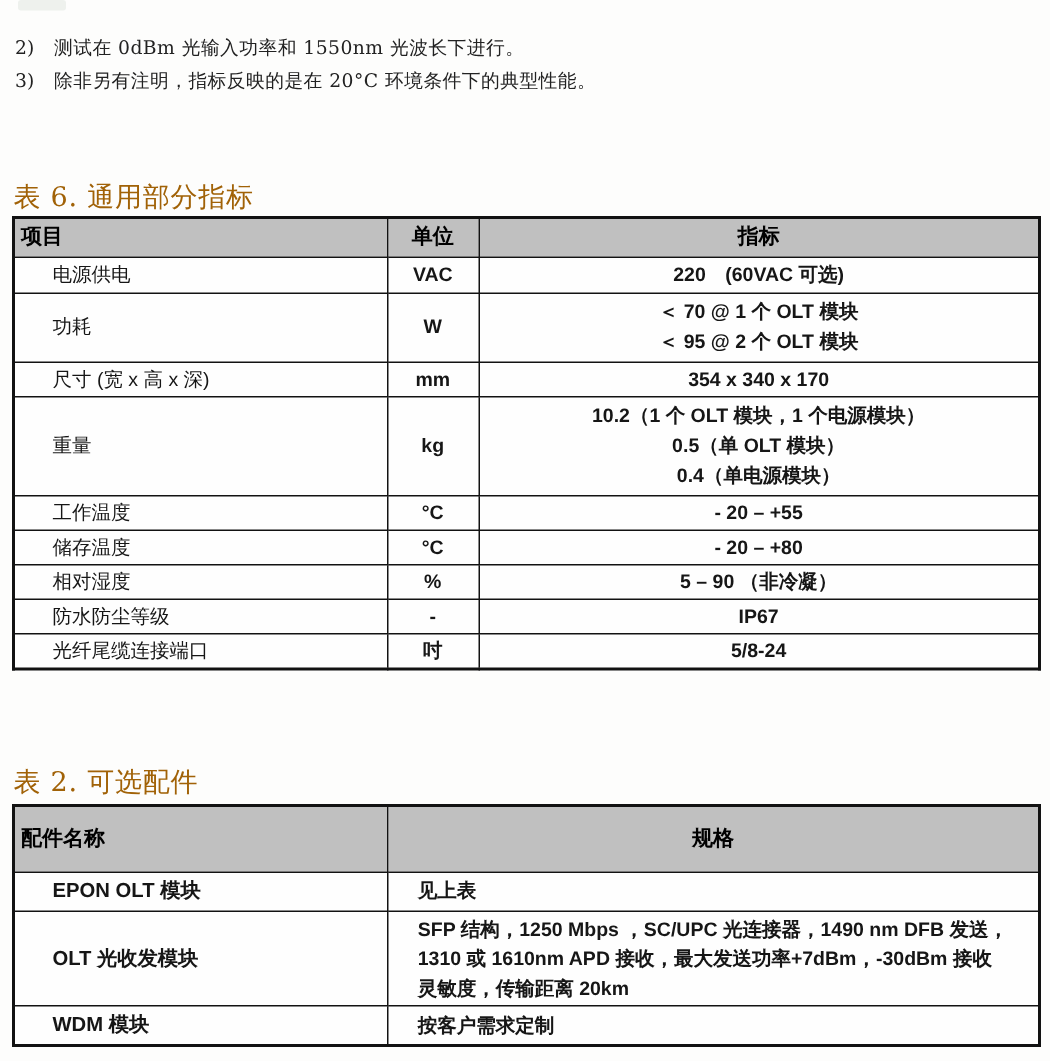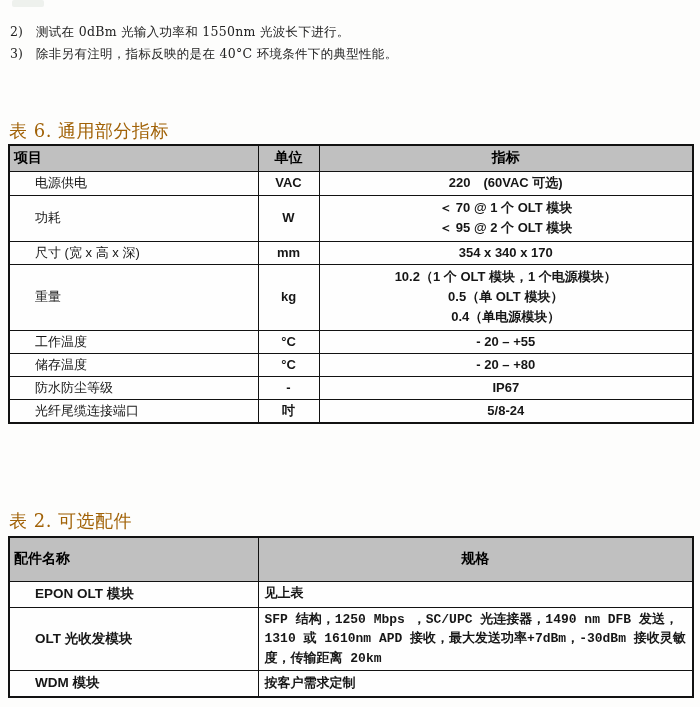--- a/index.html
+++ b/index.html
@@ -54,21 +54,21 @@
     height: 26px; padding: 2px 4px; text-align: center; color: #000;
   }
   th.left { text-align: left; }
   #table7 th { height: 44px; }
 
   td { font-size: 13px; padding: 1px 4px; line-height: 20px; }
   td.item { text-align: left; font-weight: normal; padding-left: 25px; }
   td.unit { text-align: center; font-weight: bold; }
   td.spec-val { text-align: center; font-weight: bold; white-space: pre-line; }
   #table7 td.item { font-weight: bold; font-size: 13.5px; }
-  #table7 td.spec-val { text-align: left; white-space: normal; line-height: 19.5px; padding: 2px 6px; font-family: Liberation Mono, monospace; }
+  #table7 td.spec-val { text-align: left; white-space: normal; line-height: 19.5px; padding: 2px 20px; }
 
   
   #table6 tr.h24 td { height: 24px; }
   #table6 tr.h46 td { height: 46px; }
   #table6 tr.h23 td { height: 23px; }
   #table6 tr.h66 td { height: 66px; }
   #table7 tr.h26 td { height: 26px; }
   #table7 tr.h60 td { height: 60px; }
 </style>
 </head>
@@ -76,21 +76,21 @@
 
 <div class="fragment"></div>
 
 <div class="notes">
   <div class="note">
     <span class="num">2)</span>
     <span class="txt">测试在 0dBm 光输入功率和 1550nm 光波长下进行。</span>
   </div>
   <div class="note">
     <span class="num">3)</span>
-    <span class="txt">除非另有注明，指标反映的是在 40°C 环境条件下的典型性能。</span>
+    <span class="txt">除非另有注明，指标反映的是在 20°C 环境条件下的典型性能。</span>
   </div>
 </div>
 
 <div class="tbl-title" id="t6-title">表 6. 通用部分指标</div>
 
 <table class="spec" id="table6">
   <colgroup>
       <col style="width:249px">
       <col style="width:61px">
       <col style="width:374px">
@@ -128,20 +128,25 @@
     <td class="item">工作温度</td>
     <td class="unit">°C</td>
     <td class="spec-val">- 20 – +55</td>
   </tr>
   <tr class="h23">
     <td class="item">储存温度</td>
     <td class="unit">°C</td>
     <td class="spec-val">- 20 – +80</td>
   </tr>
   <tr class="h23">
+    <td class="item">相对湿度</td>
+    <td class="unit">%</td>
+    <td class="spec-val">5 – 90 （非冷凝）</td>
+  </tr>
+  <tr class="h23">
     <td class="item">防水防尘等级</td>
     <td class="unit">-</td>
     <td class="spec-val">IP67</td>
   </tr>
   <tr class="h23">
     <td class="item">光纤尾缆连接端口</td>
     <td class="unit">吋</td>
     <td class="spec-val">5/8-24</td>
   </tr>
 </tbody>

